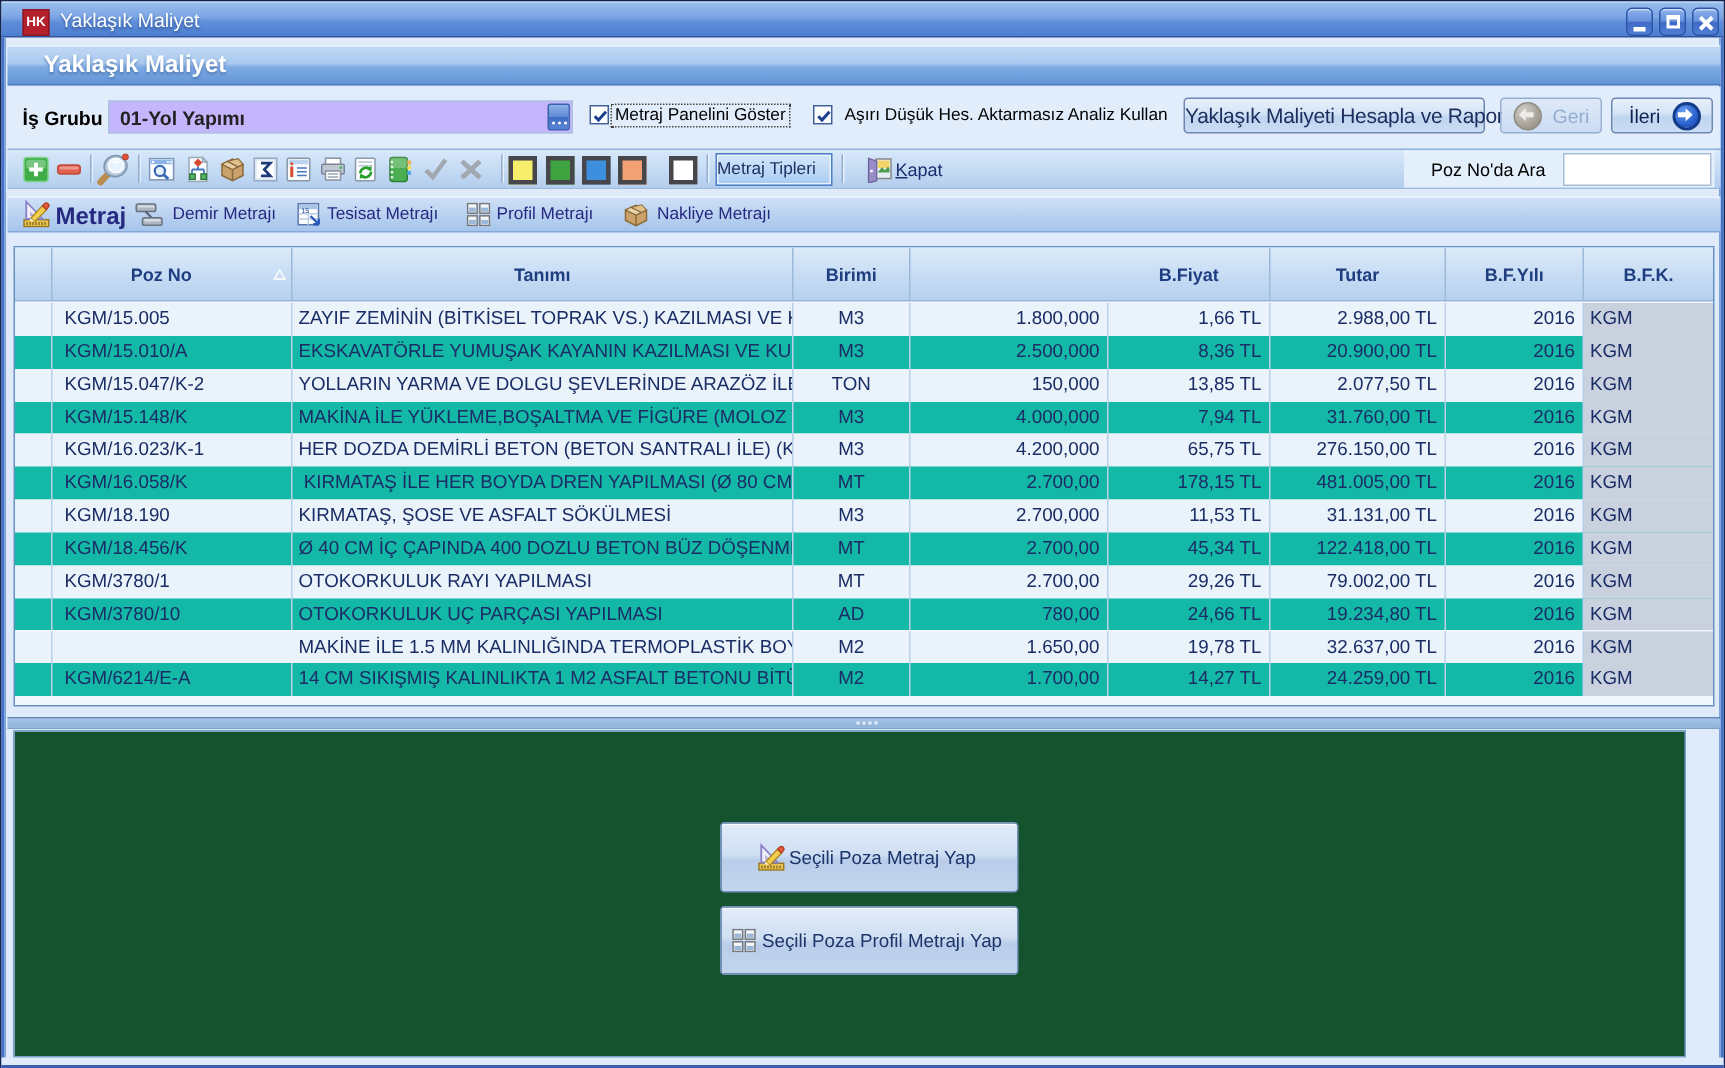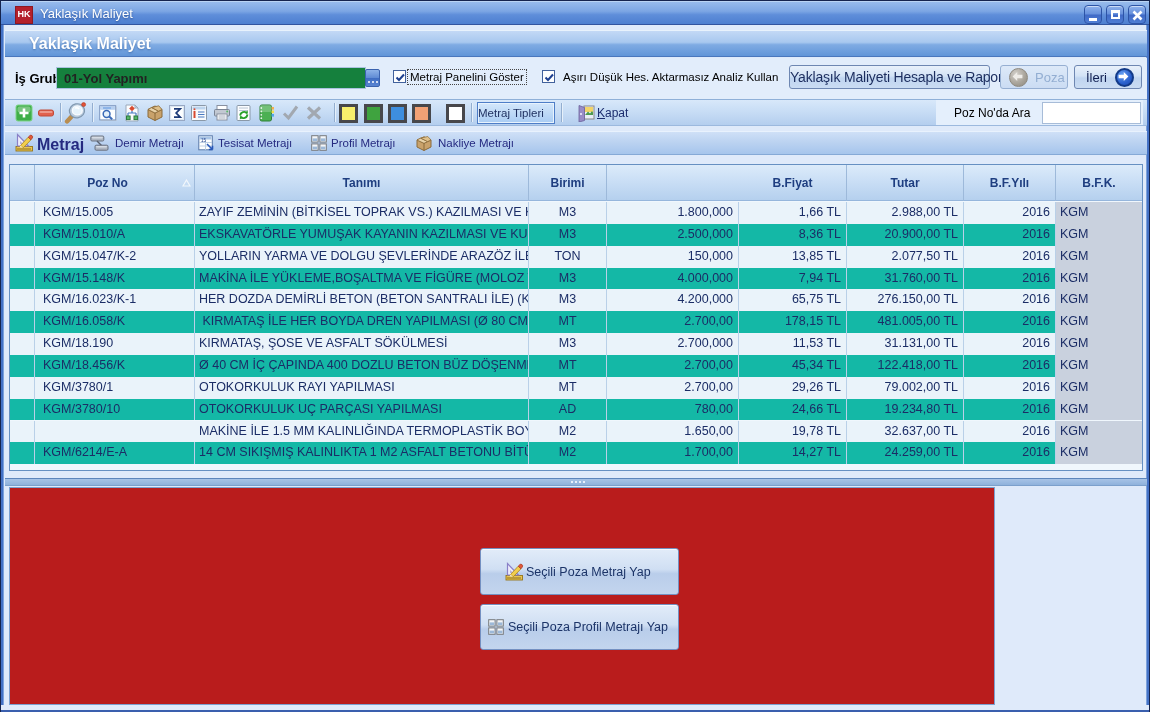--- a/index.html
+++ b/index.html
@@ -25,21 +25,21 @@
 
 #hdrband { left:4px; top:29px; width:1142px; height:27px;
   background:linear-gradient(#c3d9f5 0%, #a8c8ef 45%, #7fabe3 55%, #6195d8 100%);
   border-bottom:1px solid #4a77bd; border-top:1px solid #e8f2fc; }
 #hdrband span { position:absolute; left:24px; top:4px; color:#fff; font-size:16px; font-weight:bold;
   text-shadow:0 1px 2px rgba(40,80,140,.55); }
 
 
 #row1 { left:4px; top:57px; width:1142px; height:41px; background:#e2edfb; }
 #lbl-isgrubu { left:14px; top:70px; font-size:13px; font-weight:bold; color:#000; }
-#combo { left:55px; top:66px; width:310px; height:22px; background:#15803d; border:1px solid #aac2e0; }
+#combo { left:71px; top:66px; width:310px; height:22px; background:#c4b5fd; border:1px solid #aac2e0; }
 #combo b { position:absolute; left:7px; top:3px; font-size:13px; color:#222; }
 #combo-btn { left:364px; top:68px; width:15px; height:18px; border-radius:2px; border:1px solid #3a62ae;
   background:linear-gradient(#8db2e8 0%, #5e8ad4 50%, #3f6dc2 52%, #5a85d2 100%); }
 #combo-btn i { position:absolute; left:2px; top:11px; width:2px; height:2px; background:#fff; border-radius:50%;
   box-shadow:4px 0 0 #fff, 8px 0 0 #fff; }
 .chk { top:69px; width:13px; height:13px; background:#fdfefe; border:1px solid #41619c; }
 .chk svg { position:absolute; left:0; top:0; }
 #chklbl1 { left:406px; top:68px; border:1px dotted #444; padding:0 2px; font-size:11.5px; color:#000; height:16px; line-height:15px;}
 #chklbl2 { left:562px; top:70px; font-size:11.5px; color:#000; }
 .pushbtn { border:1px solid #70739b; border-radius:3px;
@@ -87,21 +87,21 @@
 .gc.ctr { text-align:center; }
 .gc.l { padding-left:4px; }
 .bfk { background:#c9d1de; border-right:none; padding-left:4px; }
 
 
 #splitter { left:4px; top:477px; width:1142px; height:8px;
   background:linear-gradient(#a7c3e6 0%, #8fb2dc 100%);
   border-top:1px solid #5d86bc; border-bottom:1px solid #7ca0cc; }
 #splitter i { position:absolute; left:566px; top:2px; width:2px; height:2px; background:#e7f0fb;
   box-shadow:4px 0 0 #e7f0fb, 8px 0 0 #e7f0fb, 12px 0 0 #e7f0fb; }
-#panel { left:8px; top:486px; width:986px; height:218px; background:#b91c1c; border:1px solid #7ba1d1; }
+#panel { left:8px; top:486px; width:1115px; height:218px; background:#14532d; border:1px solid #7ba1d1; }
 .bigbtn { position:absolute; left:470px; width:199px; border:1px solid #7490c1; border-radius:3px;
   background:linear-gradient(#e2ecf9 0%, #d0dff3 45%, #b9cdea 55%, #c3d5ee 100%);
   box-shadow:inset 0 1px 0 rgba(255,255,255,.7); }
 #bb1 { top:60px; height:47px; }
 #bb2 { top:116px; height:46px; }
 .bigbtn span { position:absolute; font-size:12.5px; color:#1c3468; }
 #frame-bottom { left:0; top:704px; width:1148px; height:7px; background:#dfeafa; border-bottom:2px solid #3a5fae; }
 </style>
 </head>
 <body>
@@ -149,21 +149,21 @@
         <path d="M2.5 6.5 L5 9 L10 3.5" stroke="#1c3f8f" stroke-width="2" fill="none"></path>
       </svg>
     </div>
   <div class="abs" id="chklbl2">Aşırı Düşük Hes. Aktarmasız Analiz Kullan</div>
   <div class="abs pushbtn" id="btn-hesapla">Yaklaşık Maliyeti Hesapla ve Raporla</div>
   <div class="abs pushbtn" id="btn-geri">
     <span class="navico" style="left:8px;top:2px;width:19px;height:19px;background:radial-gradient(circle at 35% 30%, #d2cfca, #a39e94 65%, #8d887e);border:1px solid #8e897f;"></span>
     <svg class="navico" style="left:8px;top:2px;" width="19" height="19" viewBox="0 0 19 19">
         <path d="M4 9.5 L9.2 4.6 V7.6 H15 V11.4 H9.2 V14.4 Z" fill="#eeece8"></path>
       </svg>
-    <span class="navtxt" style="left:34px;">Poza</span>
+    <span class="navtxt" style="left:34px;">Geri</span>
   </div>
   <div class="abs pushbtn" id="btn-ileri">
     <span class="navtxt" style="left:11px;color:#101e50;">İleri</span>
     <span class="navico" style="left:40px;top:2px;width:19px;height:19px;background:radial-gradient(circle at 35% 30%, #66a0f2, #2a60cc 60%, #1b49ae);border:2px solid #123a88;"></span>
     <svg class="navico" style="left:40px;top:2px;" width="19" height="19" viewBox="0 0 19 19">
         <path d="M15 9.5 L9.8 4.6 V7.6 H4 V11.4 H9.8 V14.4 Z" fill="#fff"></path>
       </svg>
   </div>
 
   <div class="abs" id="toolbar"></div>

